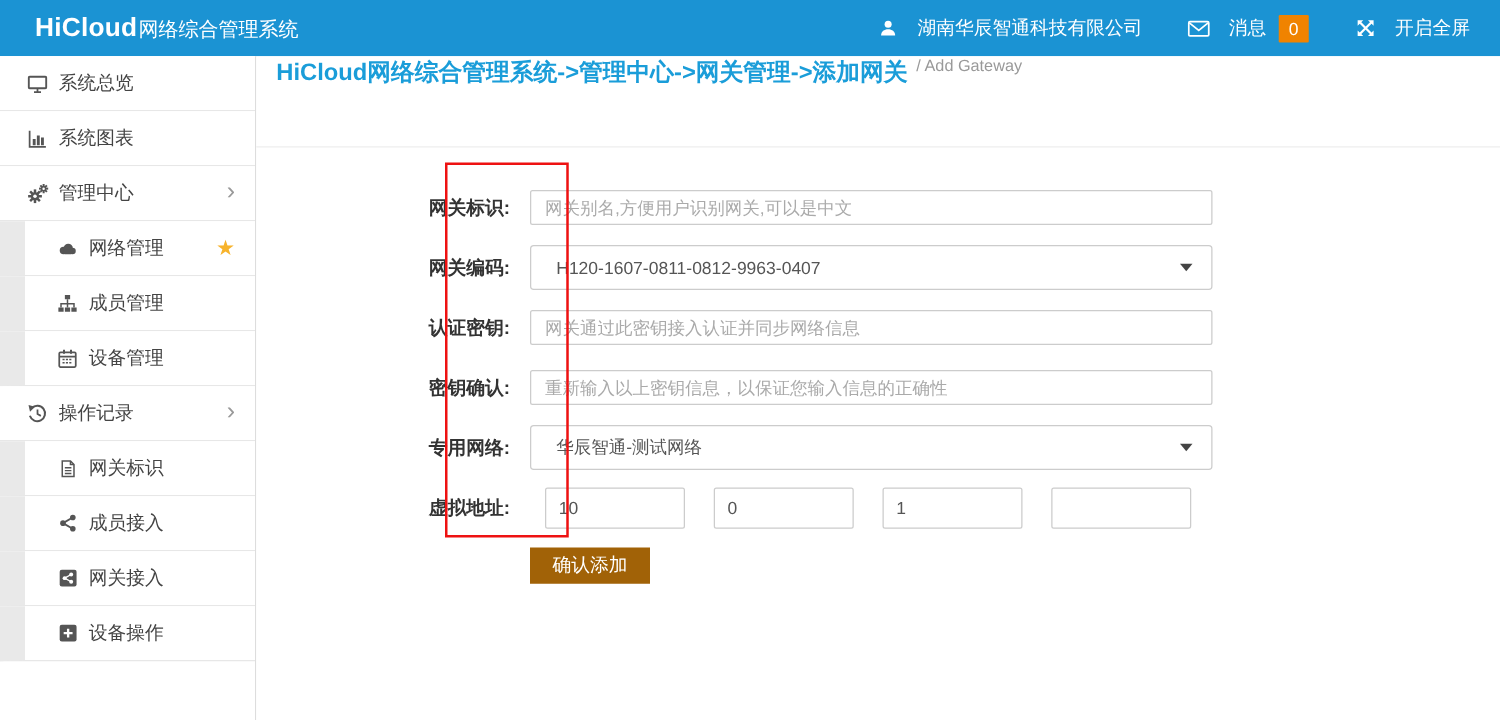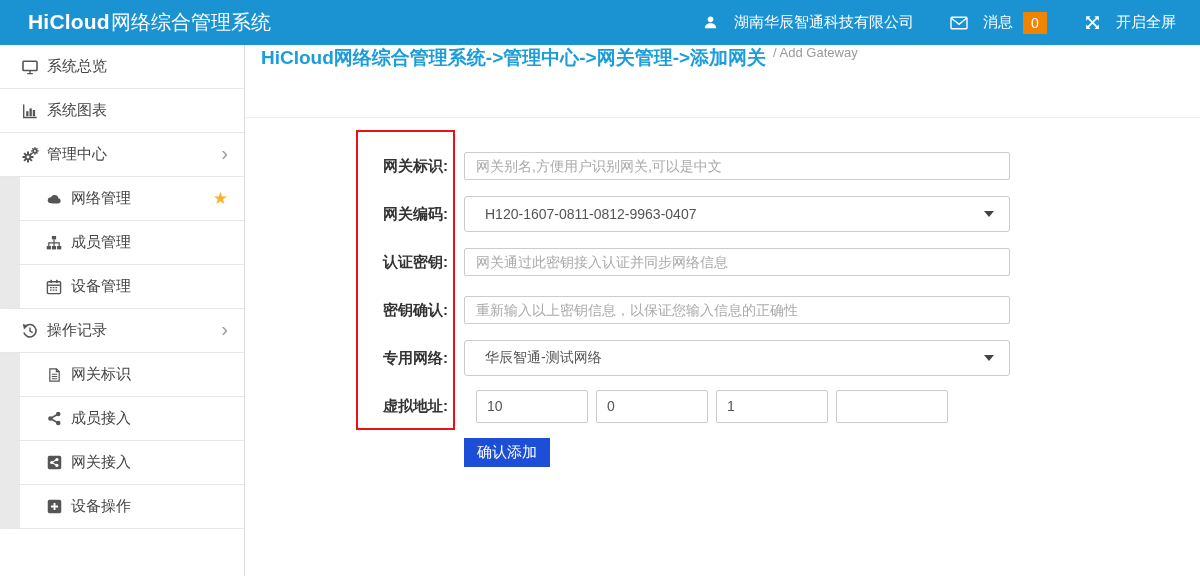--- a/index.html
+++ b/index.html
@@ -4,31 +4,31 @@
 <style>
   * { margin:0; padding:0; box-sizing:border-box; }
   body { font-family:"Liberation Sans","DejaVu Sans",sans-serif; background:#fff; }
   .app { width:1200px; height:576px; position:relative; background:#fff; overflow:hidden; }
 
   
   .header { height:45px; background:#1b93d3; color:#fff; display:flex; align-items:center;
             justify-content:space-between; padding:0 24px 0 28px; }
   .brand { display:flex; align-items:baseline; gap:1px; cursor:pointer; }
   .brand-logo { font-size:21px; font-weight:bold; letter-spacing:0.2px; }
-  .brand-sub { font-size:20px;text-align:right; }
+  .brand-sub { font-size:16px;text-align:right; }
   .header-right { display:flex; align-items:center; gap:36px; font-size:15px; }
   .header-item { display:flex; align-items:center; gap:7px; cursor:pointer; white-space:nowrap; }
   .badge { background:#f08300; color:#fff; min-width:24px; height:22px; line-height:22px;
            text-align:center; padding:0 6px; font-size:14px; margin-left:3px; border-radius:1px; }
 
   
   .body-wrap { display:flex; height:531px; }
 
   
-  .sidebar { width:245px; flex:none; border-right:1px solid #ddd; background:#fff; }
+  .sidebar { width:205px; flex:none; border-right:1px solid #ddd; background:#fff; }
   .nav-item { height:44px; display:flex; align-items:center; padding:0 16px 0 21px;
               border-bottom:1px solid #e7e7e7; color:#444; font-size:15px; cursor:pointer; background:#fff; }
   .nav-item.sub { border-left:20px solid #e9e9e9; padding-left:25px; }
   .nav-icon { width:18px; height:16px; margin-right:8px; flex:none; display:flex;
               align-items:center; justify-content:center; }
   .nav-label { flex:1; }
   .chev { color:#999; font-size:20px; line-height:1; padding-bottom:3px; }
   .star { color:#f7b32c; font-size:17px; line-height:1; }
 
   
@@ -43,24 +43,24 @@
   .form-label { width:86px; text-align:right; font-weight:bold; color:#333; font-size:15px; flex:none; }
   .text-input { margin-left:16px; width:546px; height:28px; border:1px solid #ccc; border-radius:2px;
                 padding:0 11px; font-size:14px; color:#555; outline:none; }
   .text-input::placeholder { color:#aaa; }
   .select { margin-left:16px; width:546px; height:36px; border:1px solid #ccc; border-radius:3px;
             background:#fff; display:flex; align-items:center; padding:0 15px 0 20px;
             font-size:14px; color:#555; cursor:pointer; }
   .select .val { flex:1; }
   .caret { width:0; height:0; border-left:5px solid transparent; border-right:5px solid transparent;
            border-top:6px solid #444; }
-  .ip-group { margin-left:28px; display:flex; gap:8px; }
+  .ip-group { margin-left:28px; display:flex; gap:23px; }
   .octet { width:112px; height:33px; border:1px solid #ccc; border-radius:2px; padding:0 10px;
            font-size:14px; color:#555; outline:none; }
-  .submit { margin:8px 0 0 102px; width:86px; height:29px; background:#1d4ed8; color:#fff;
+  .submit { margin:8px 0 0 102px; width:96px; height:29px; background:#a16207; color:#fff;
             border:none; font-size:15px; cursor:pointer; font-family:Liberation Mono, monospace; }
 
   
   .red-box { position:absolute; left:356px; top:130px; width:99px; height:300px;
              border:2px solid #ee1111; pointer-events:none; }
 </style>
 </head>
 <body>
 
 <div class="app">

